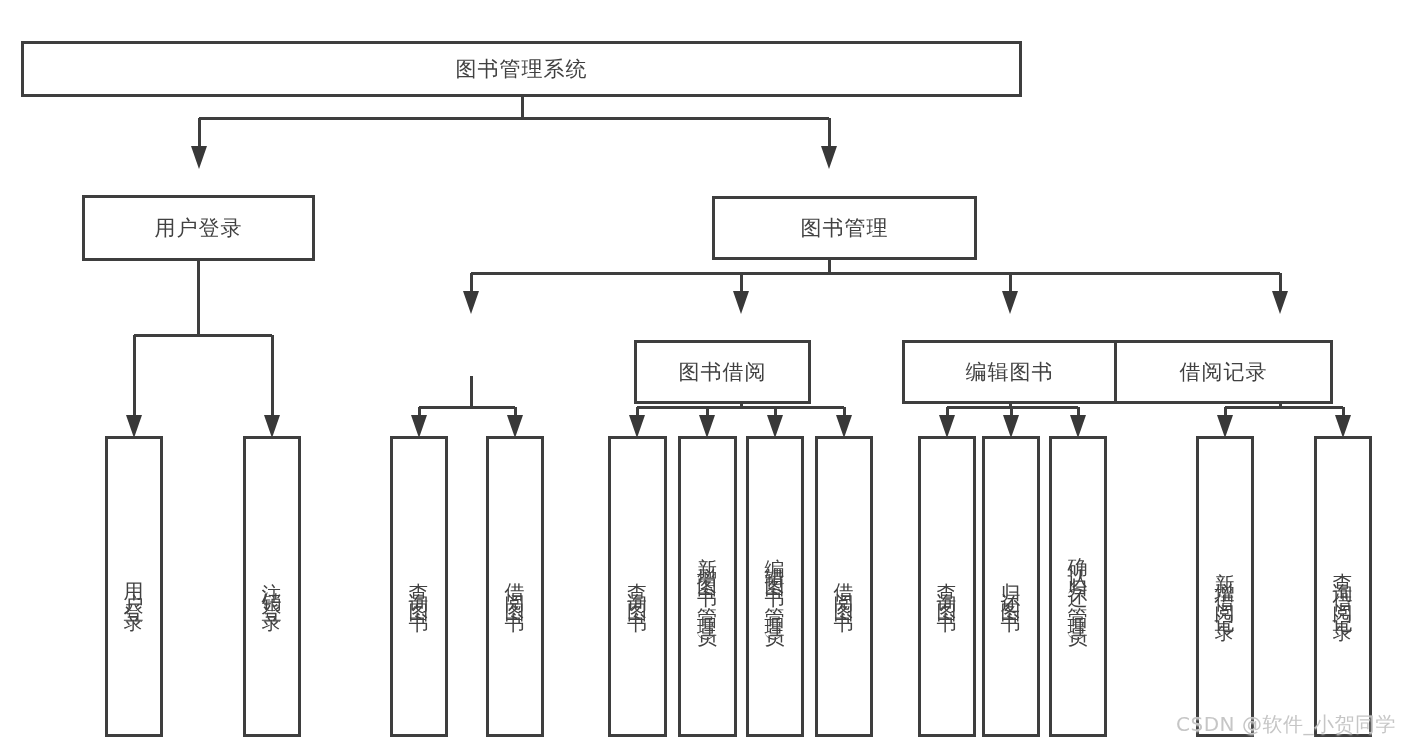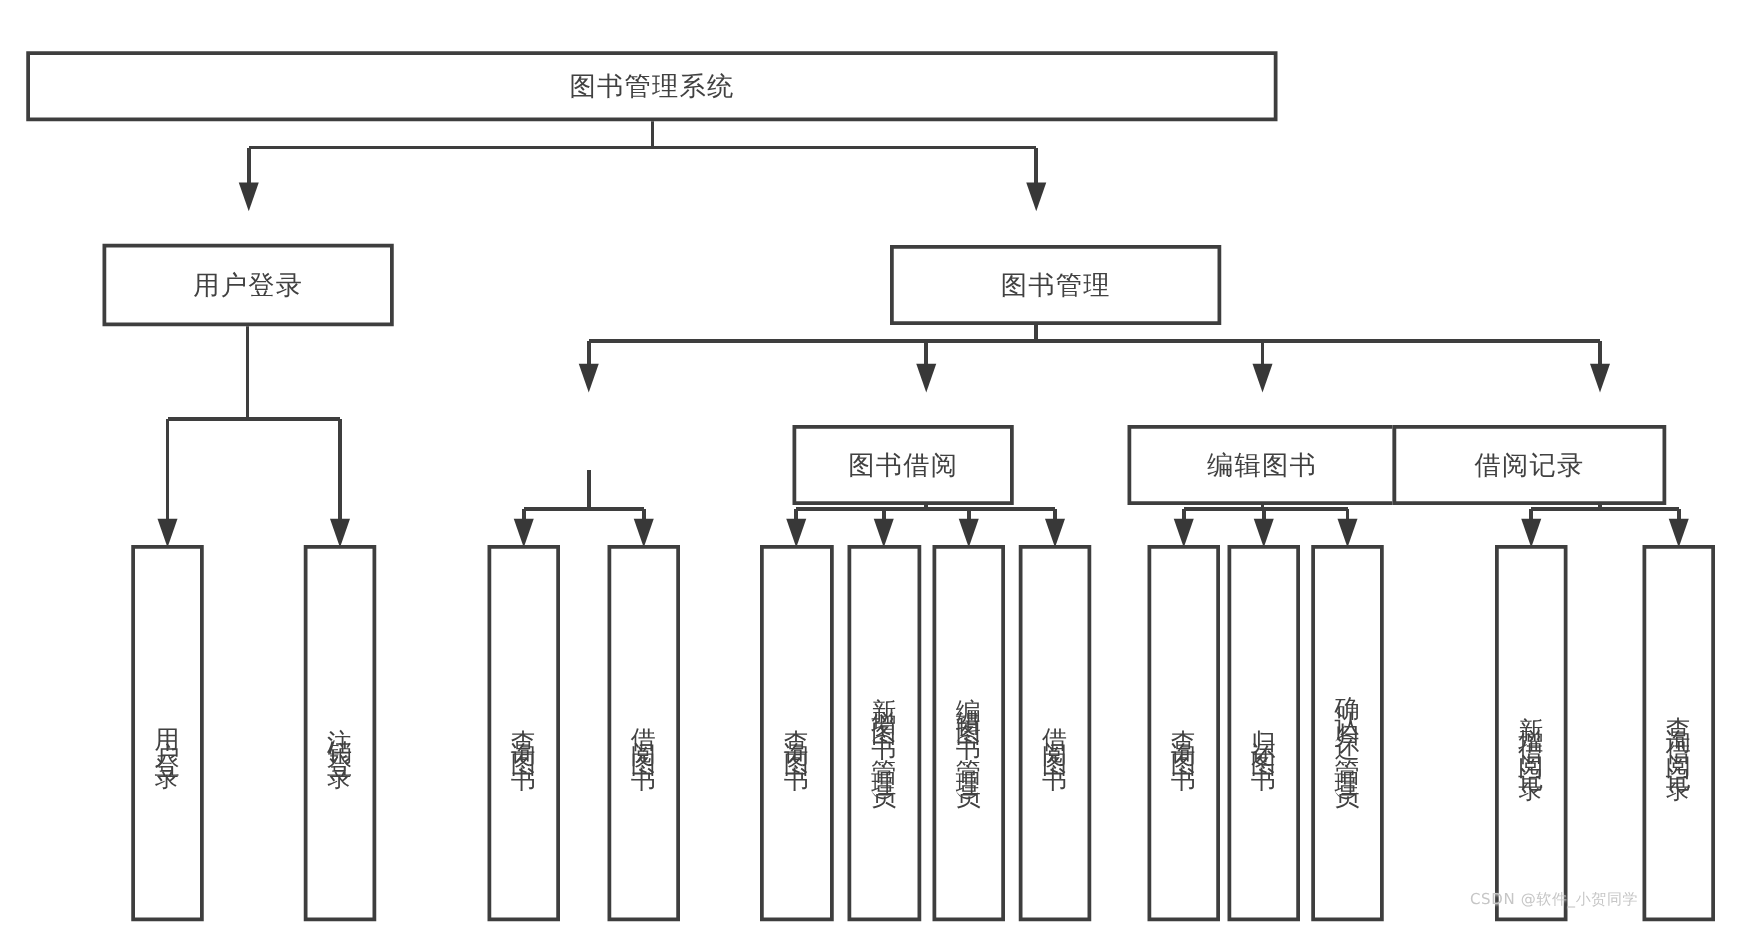--- a/index.html
+++ b/index.html
@@ -26,21 +26,21 @@
     text-orientation:mixed;
     font-size:20px;
     line-height:1;
     letter-spacing:10px;
     white-space:nowrap;
   }
   .watermark{
     position:absolute;
     left:1176px;top:711px;
     z-index:5;
-    font-size:12px;
+    font-size:20px;
     color:#c6c6c6;
     letter-spacing:0.5px;
     white-space:nowrap;
     text-shadow:0 1px 2px rgba(255,255,255,0.9);
   }
 </style>
 </head>
 <body>
 
 <div class="stage">

